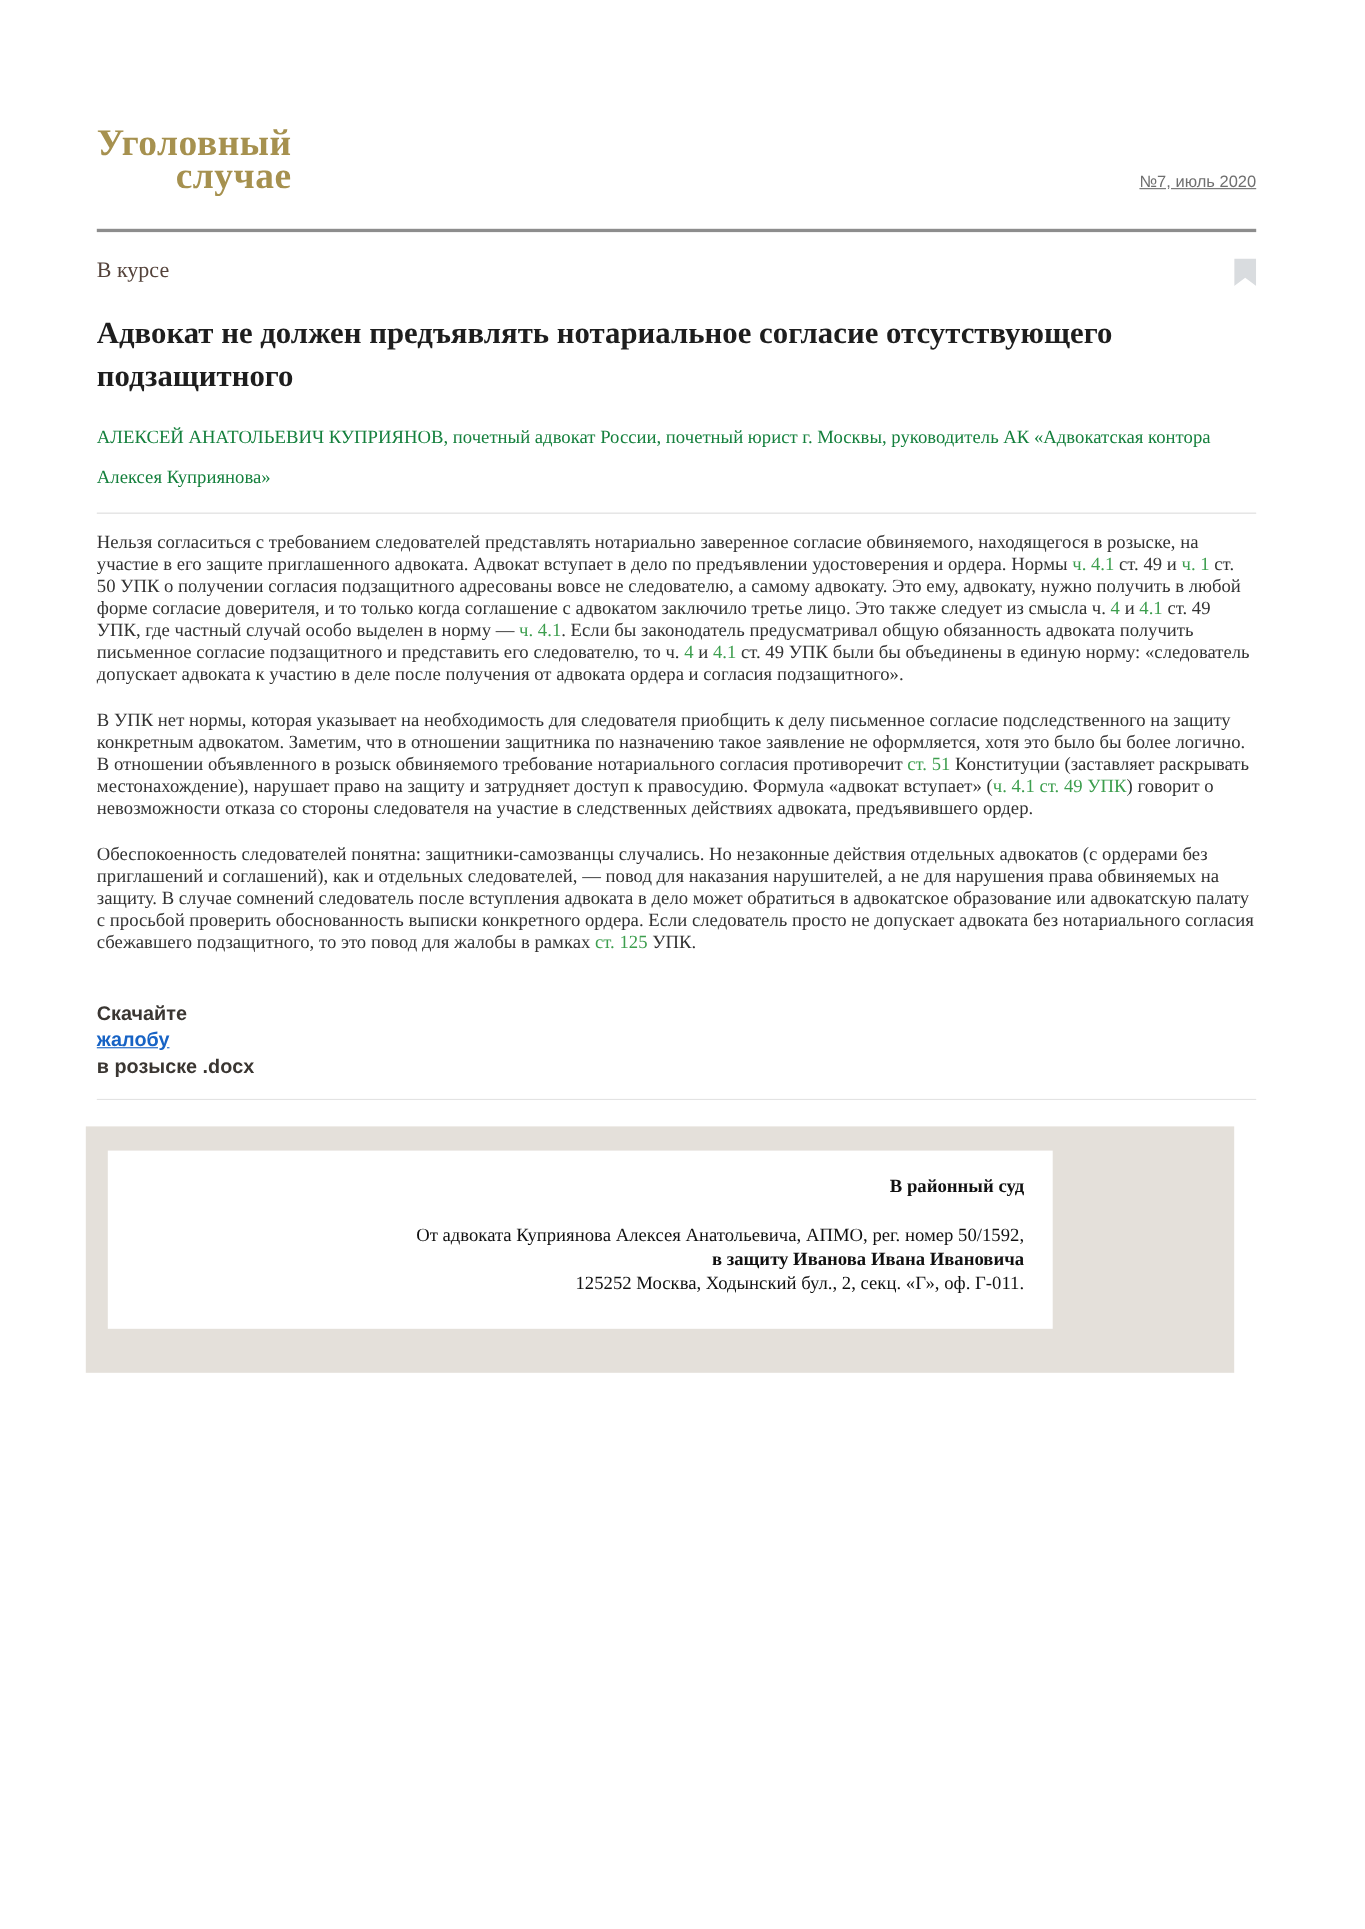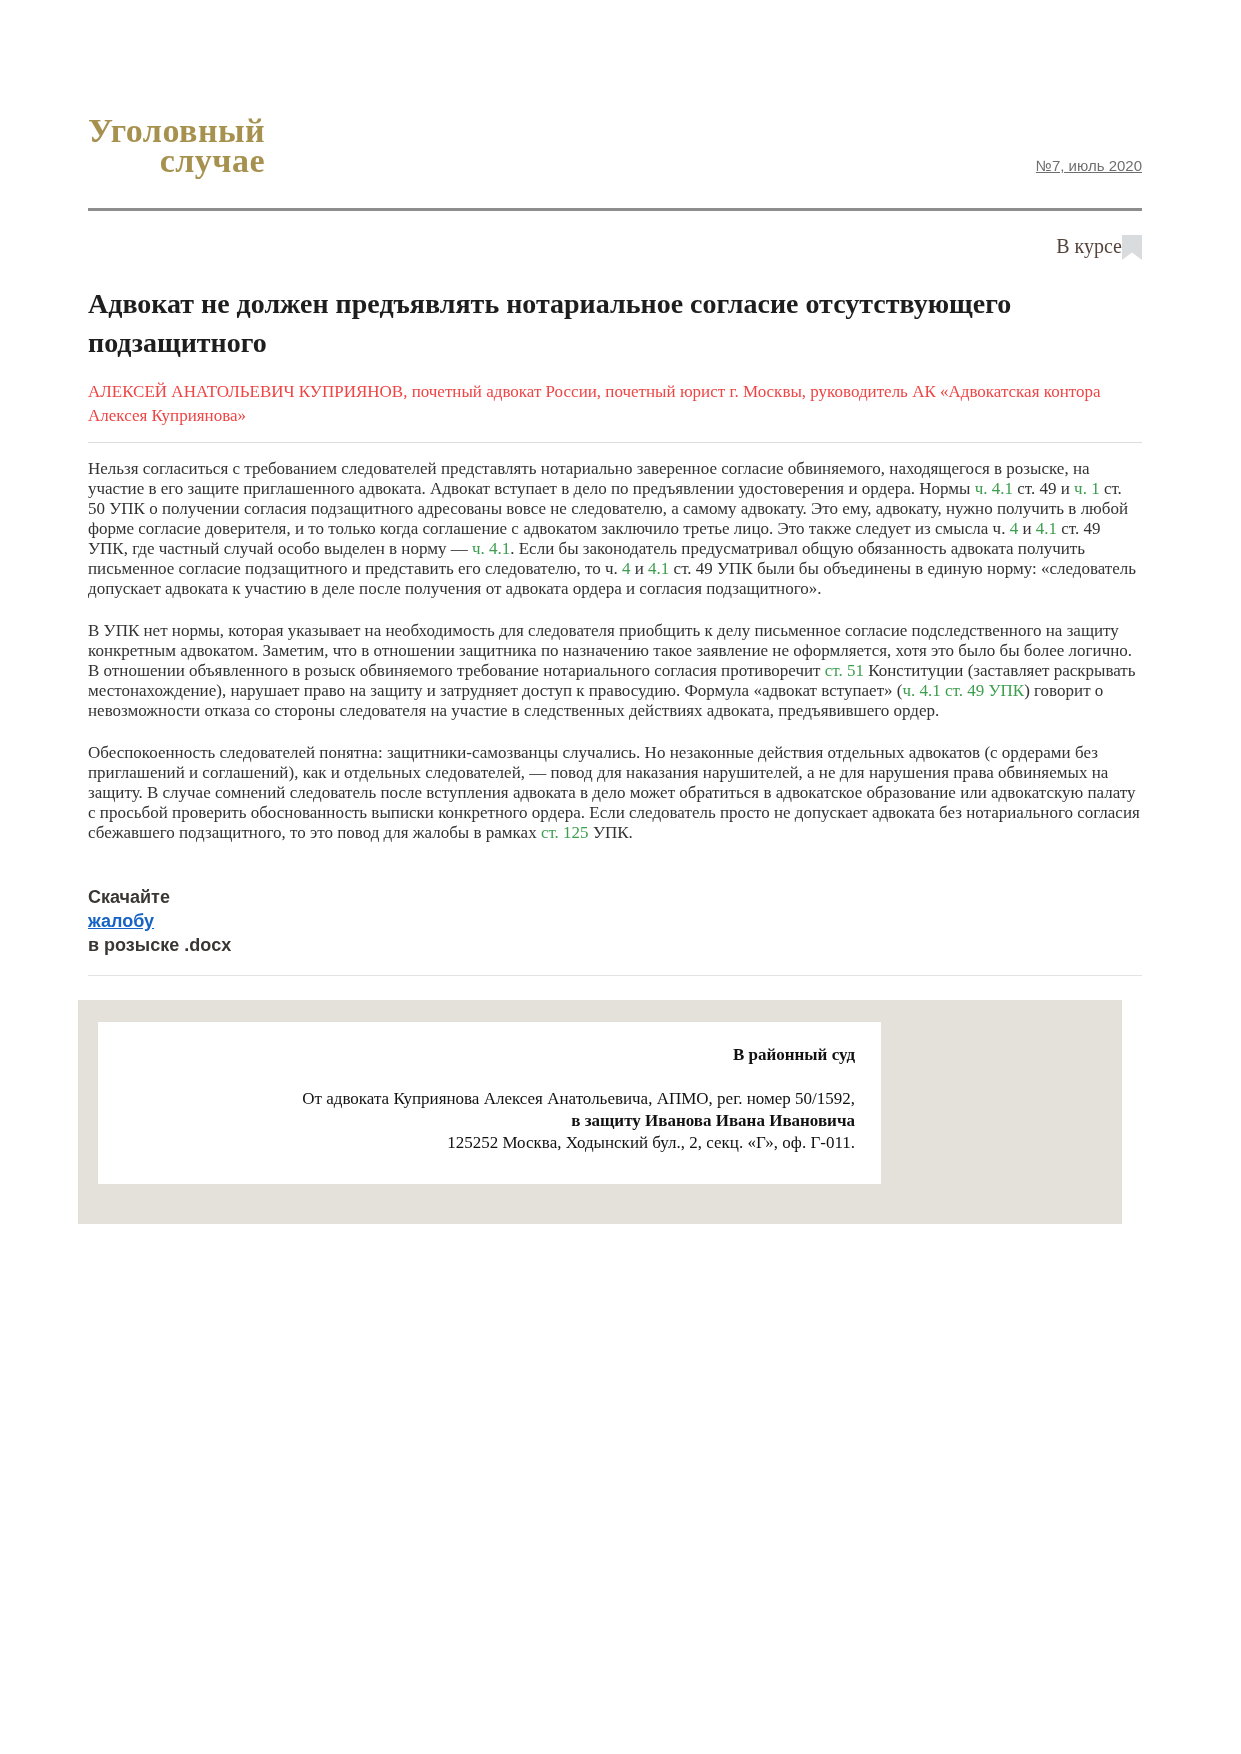--- a/index.html
+++ b/index.html
@@ -27,41 +27,41 @@
   .logo{display:block;text-decoration:none;color:var(--gold);font-weight:bold;
         font-size:34px;line-height:30px;letter-spacing:0.5px;cursor:pointer;}
   .logo .l1{display:block;}
   .logo .l2{display:block;margin-left:22px;}
   .issue-link{font-family:"Liberation Sans", sans-serif;font-size:15px;color:var(--issue-gray);
         text-decoration:underline;cursor:pointer;margin-bottom:2px;}
   hr{border:none;}
   .rule-strong{border-top:3px solid var(--rule-strong);margin-top:32px;}
   .rule-thin{border-top:1px solid var(--rule-thin);}
   
-  .rubric-row{margin-top:24px;display:flex;justify-content:flex-end;align-items:flex-start;}
+  .rubric-row{margin-top:24px;display:flex;justify-content:space-between;align-items:flex-start;}
   .rubric{font-size:20px;color:var(--rubric-ink);cursor:pointer;}
   .bookmark{display:inline-block;width:20px;height:25px;cursor:pointer;}
   
   .title{margin-top:24px;max-width:1010px;font-size:28px;line-height:39px;
          font-weight:bold;color:var(--title-ink);}
-  .author{margin-top:18px;font-size:17px;line-height:24px;color:#ef4444;}
+  .author{margin-top:18px;font-size:17px;line-height:36px;color:#15803d;}
   .rule-author{margin-top:14px;}
   
   .body-text{margin-top:16px;}
   .body-text p{font-size:17px;line-height:20px;color:var(--ink);margin-bottom:22px;}
   .ref-link{color:var(--green);text-decoration:none;cursor:pointer;}
   
   .download{margin-top:42px;font-family:"Liberation Sans", sans-serif;font-weight:bold;
             font-size:18px;line-height:24px;color:#3a3632;}
   .dl-link{display:inline-block;color:var(--blue);text-decoration:underline;cursor:pointer;}
   .rule-download{margin-top:18px;border-top:1px solid #e3e3e3;}
   
   .doc-panel{margin:24px 0 0 78px;width:1044px;background:var(--beige);
              padding:22px 0 40px 20px;}
-  .doc-card{background:#ffffff;width:783px;padding:22px 26px 30px 26px;
+  .doc-card{background:#ffffff;width:859px;padding:22px 26px 30px 26px;
             font-family:"Liberation Serif", serif;font-size:17px;line-height:22px;color:#111;}
   .doc-right{text-align:right;}
   .doc-line{min-height:22px;}
   .doc-line.bold{font-weight:bold;}
   .doc-line.gap-after{margin-bottom:22px;}
   .doc-center{margin-top:30px;text-align:center;}
   .doc-center .doc-center-line{font-weight:bold;}
   .doc-center .doc-center-line.wrap{max-width:680px;margin:0 auto;}
 </style>
 </head>

